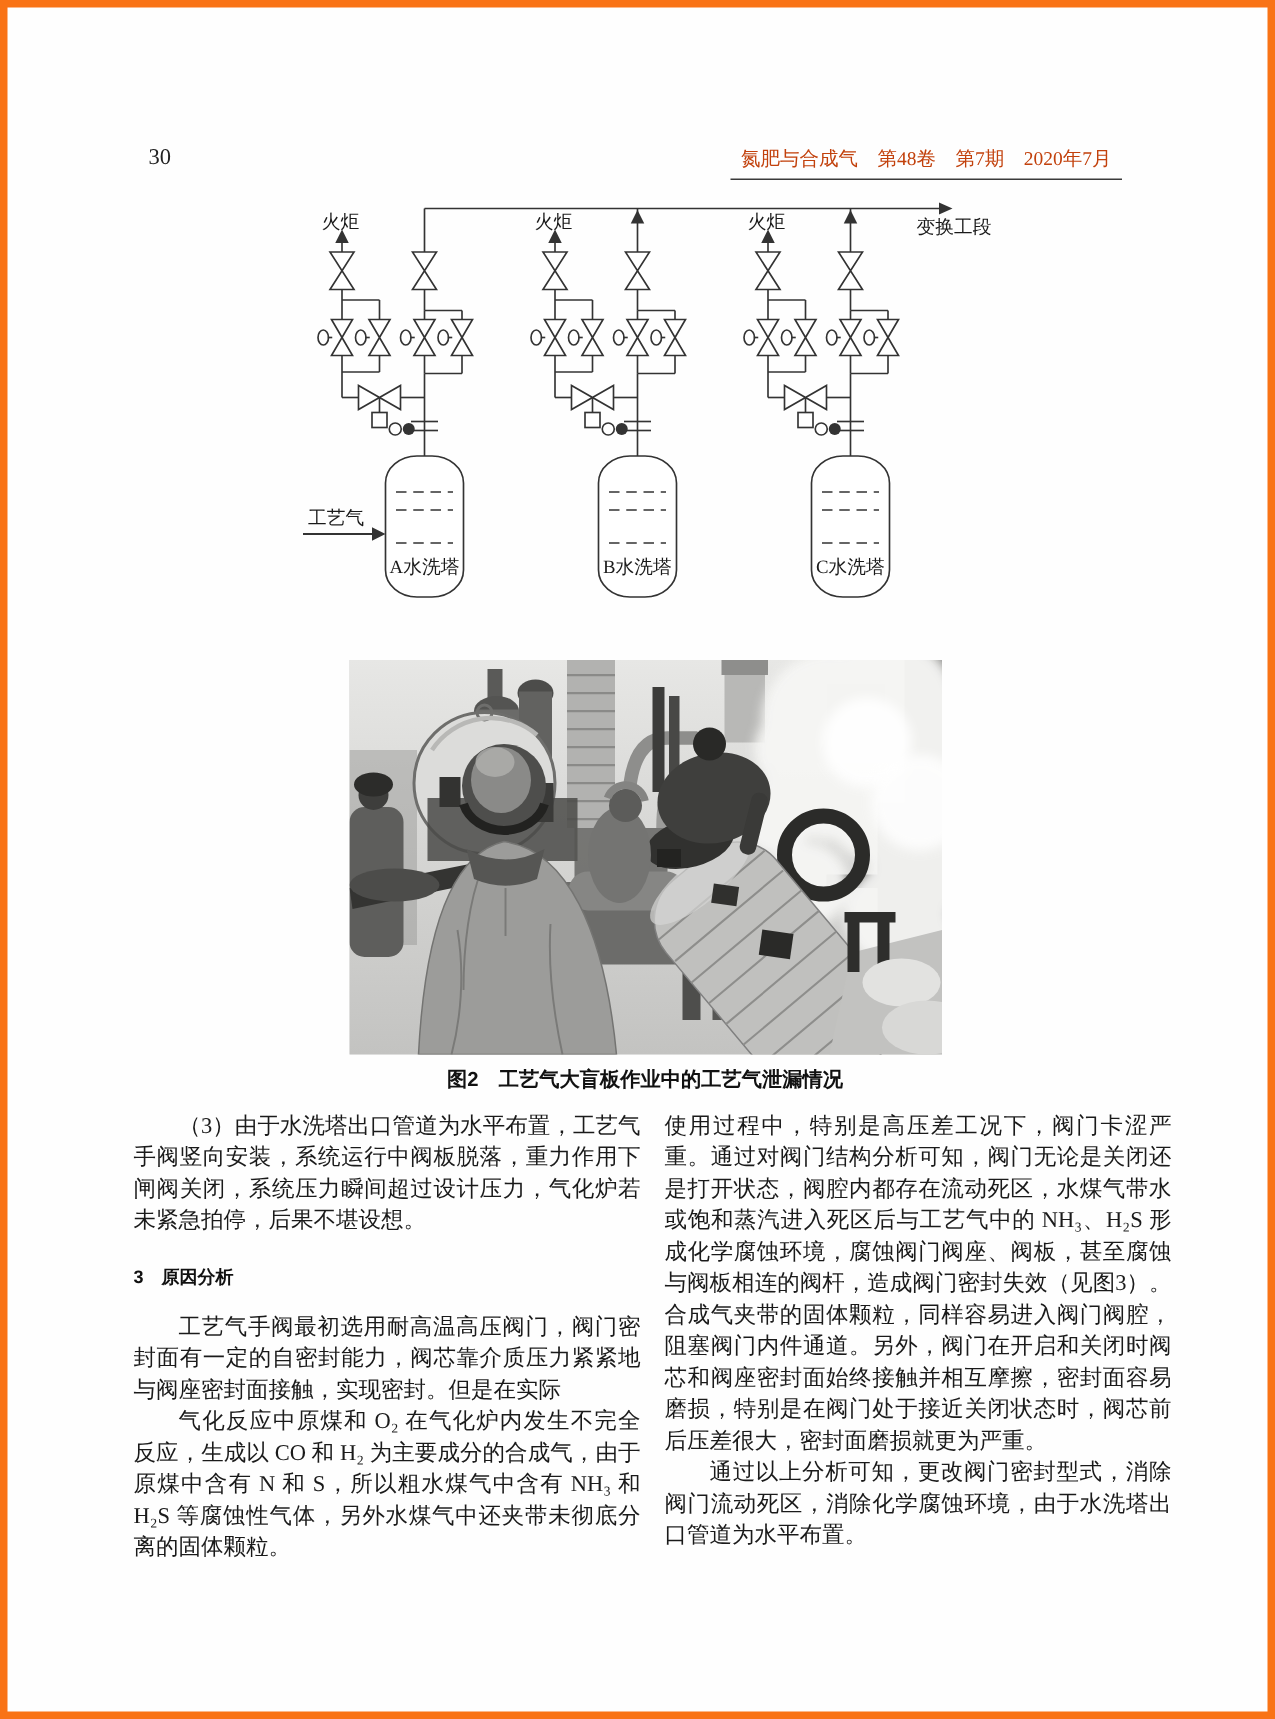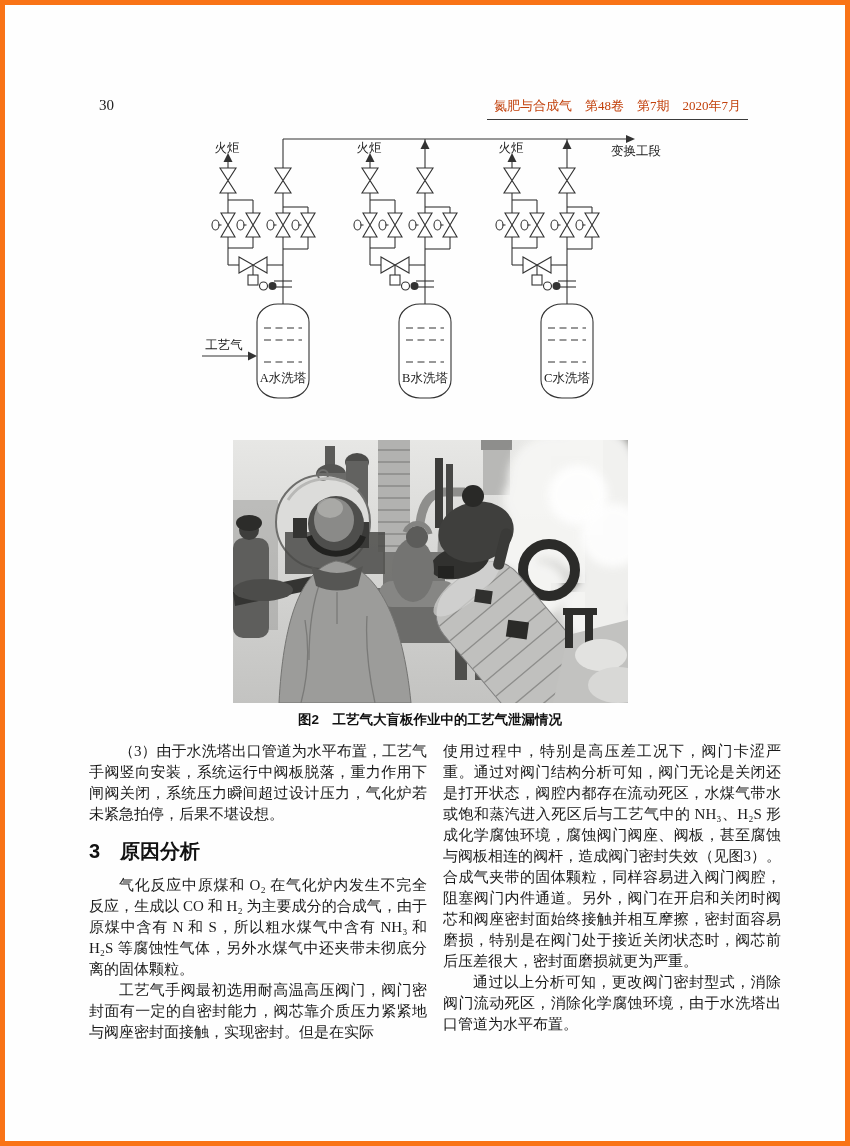--- a/index.html
+++ b/index.html
@@ -24,21 +24,21 @@
   .cap2{left:175px;top:706px;width:500px;}
   .fig2{position:absolute;left:228px;top:435px;width:395px;height:263px;background:#cfcfcd;}
   .fig2 svg{display:block;width:100%;height:100%;}
   .col{position:absolute;top:736px;width:338px;}
   .col-left{left:84px;}
   .col-right{left:438px;}
   .col p{margin:0;font-size:15px;line-height:21px;text-align:justify;}
   .indent{text-indent:2em;}
   .section-head{
     font-family:"Liberation Sans","DejaVu Sans",sans-serif;font-weight:bold;
-    font-size:20px;line-height:22px;margin:15px 0 13px 0;color:#111;
+    font-size:12px;line-height:22px;margin:15px 0 13px 0;color:#111;
   }
   .pid-text{font-family:"Liberation Serif","DejaVu Serif",serif;font-size:12.5px;fill:#1a1a1a;}
 </style>
 </head>
 <body>
 
 <div class="page">
 
   <span class="page-number">30</span>
   <span class="journal-head">氮肥与合成气　第48卷　第7期　2020年7月</span>
@@ -246,22 +246,22 @@
       <rect x="352" y="172" width="8" height="36" fill="#2e2e2c"></rect>
       <ellipse cx="368" cy="215" rx="26" ry="16" fill="#e2e2e0"></ellipse>
       <ellipse cx="385" cy="245" rx="30" ry="18" fill="#d8d8d6"></ellipse>
     </svg>
   </figure>
   <div class="fig-caption cap2">图2　工艺气大盲板作业中的工艺气泄漏情况</div>
 
   <div class="col col-left">
     <p class="indent">（3）由于水洗塔出口管道为水平布置，工艺气手阀竖向安装，系统运行中阀板脱落，重力作用下闸阀关闭，系统压力瞬间超过设计压力，气化炉若未紧急拍停，后果不堪设想。</p>
     <div class="section-head">3　原因分析</div>
+    <p class="indent">工艺气手阀最初选用耐高温高压阀门，阀门密封面有一定的自密封能力，阀芯靠介质压力紧紧地与阀座密封面接触，实现密封。但是在实际</p>
     <p class="indent">气化反应中原煤和 O₂ 在气化炉内发生不完全反应，生成以 CO 和 H₂ 为主要成分的合成气，由于原煤中含有 N 和 S，所以粗水煤气中含有 NH₃ 和 H₂S 等腐蚀性气体，另外水煤气中还夹带未彻底分离的固体颗粒。</p>
-    <p class="indent">工艺气手阀最初选用耐高温高压阀门，阀门密封面有一定的自密封能力，阀芯靠介质压力紧紧地与阀座密封面接触，实现密封。但是在实际</p>
   </div>
 
   <div class="col col-right">
     <p>使用过程中，特别是高压差工况下，阀门卡涩严重。通过对阀门结构分析可知，阀门无论是关闭还是打开状态，阀腔内都存在流动死区，水煤气带水或饱和蒸汽进入死区后与工艺气中的 NH₃、H₂S 形成化学腐蚀环境，腐蚀阀门阀座、阀板，甚至腐蚀与阀板相连的阀杆，造成阀门密封失效（见图3）。合成气夹带的固体颗粒，同样容易进入阀门阀腔，阻塞阀门内件通道。另外，阀门在开启和关闭时阀芯和阀座密封面始终接触并相互摩擦，密封面容易磨损，特别是在阀门处于接近关闭状态时，阀芯前后压差很大，密封面磨损就更为严重。</p>
     <p class="indent">通过以上分析可知，更改阀门密封型式，消除阀门流动死区，消除化学腐蚀环境，由于水洗塔出口管道为水平布置。</p>
   </div>
 
 </div>
 
 </body></html>

